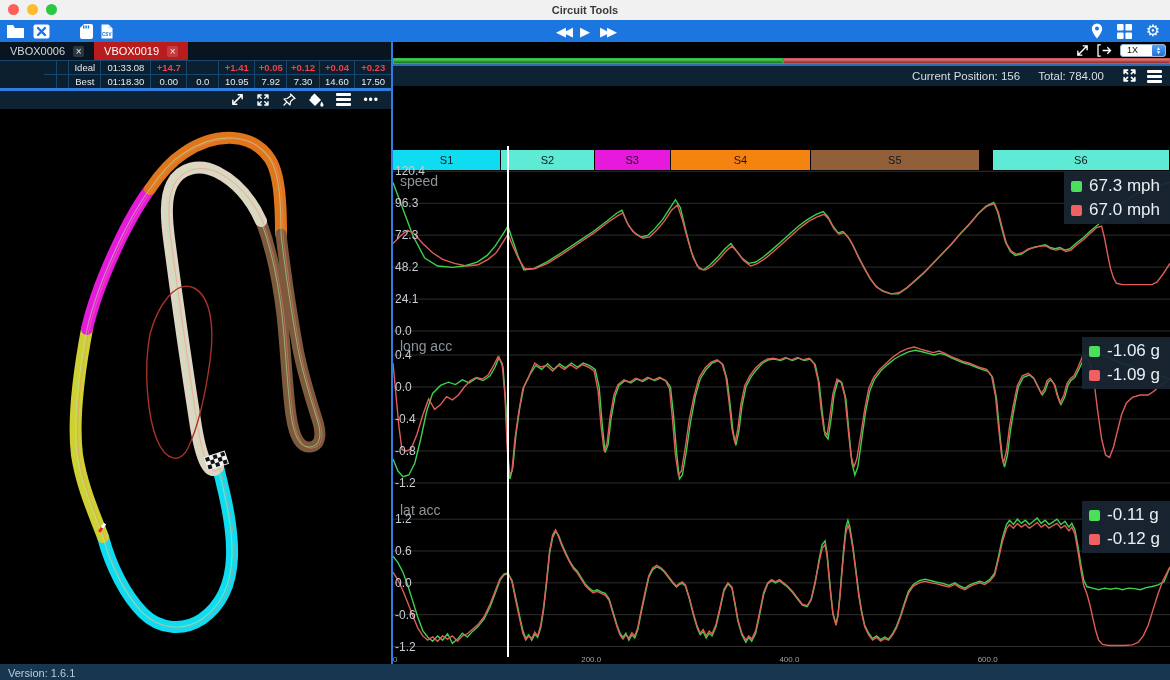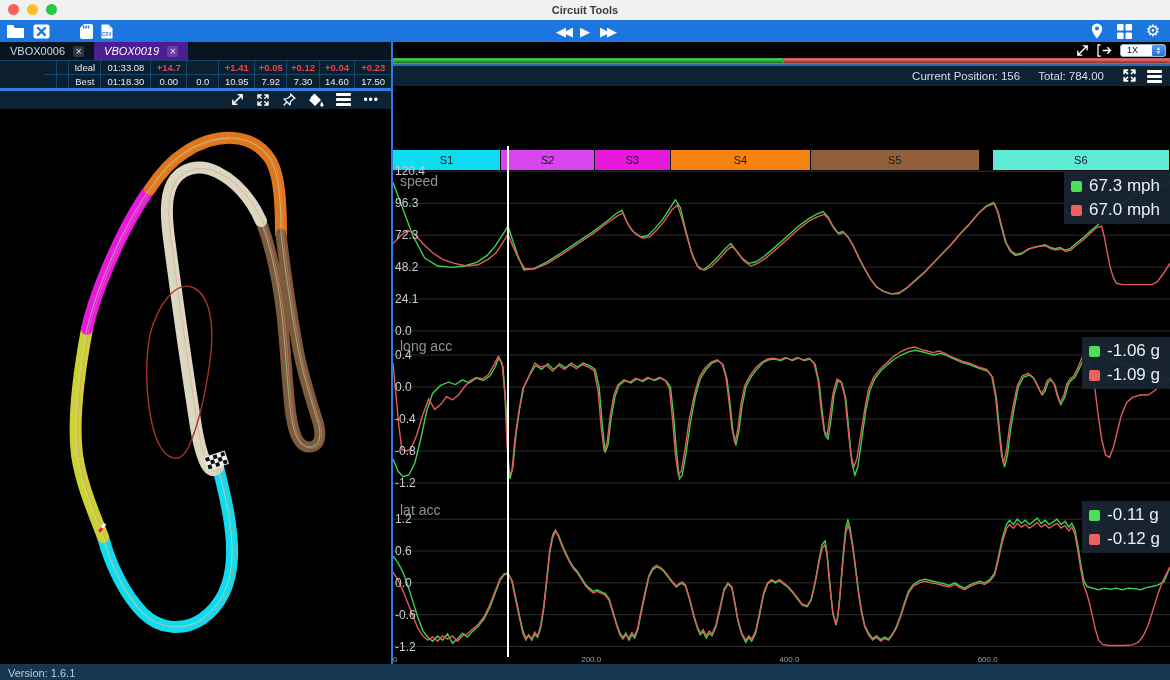--- a/index.html
+++ b/index.html
@@ -27,21 +27,21 @@
   
   .main { display:flex; height:622px; }
   .left { width:391px; display:flex; flex-direction:column; background:#000; }
   .vdivider { width:2px; background:#2d7de2; }
   .right { width:777px; position:relative; display:flex; flex-direction:column; background:#000; }
 
   
   .tabbar { height:20px; background:#08141f; display:flex; align-items:stretch; }
   .tab { display:flex; align-items:center; gap:8px; padding:0 10px; font-size:11px;
     color:#cfd8df; }
-  .tab.active { background:#4c1d95; color:#fff;font-style:italic; }
+  .tab.active { background:#b91c1c; color:#fff; }
   .tab .x { font-size:10px; color:#e8eef4; background:rgba(255,255,255,.15);
     width:11px; height:11px; line-height:11px; text-align:center; border-radius:2px; }
 
   
   .laptable { height:28px; background:#0b1f2e; border-top:1px solid #16486f;padding-left:44px; }
   .trow { display:flex; height:14px; border-bottom:1px solid #16486f; }
   .tcell { border-right:1px solid #16486f; font-size:9.5px; color:#e4ebf1;
     display:flex; align-items:center; justify-content:center; overflow:hidden; white-space:nowrap; }
   .c0{width:14px}.c1{width:14px}.clbl{width:36px}.ctime{width:56px}
   .cv{width:40px}.cv2{width:36px}
@@ -327,21 +327,21 @@
             <i></i>
             <i></i>
           </span>
       </span>
     </div>
 
     <div class="gap"></div>
 
     <div class="sector-band">
         <div class="sector" style="width: 14.1582%; background: rgb(15, 220, 240);">S1</div>
-        <div class="sector" style="width: 12.2449%; background: #d946ef; font-style: italic;">S2</div>
+        <div class="sector" style="width: 12.2449%; background: #5eead4;">S2</div>
         <div class="sector" style="width: 9.94898%; background: rgb(230, 25, 220);">S3</div>
         <div class="sector" style="width: 18.3673%; background: rgb(245, 131, 15);">S4</div>
         <div class="sector" style="width: 22.0663%; background: rgb(145, 96, 59);">S5</div>
         <div class="sector" style="width: 23.2143%; background: #5eead4; margin-left: 13px;">S6</div>
       </div>
 
     <div class="chart" style="height:165px">
         <svg viewBox="0 0 1000 1000" preserveAspectRatio="none" class="plot">
           <line x1="0" x2="1000" y1="8.0" y2="8.0" class="grid" vector-effect="non-scaling-stroke"></line>
           <line x1="0" x2="1000" y1="201.8" y2="201.8" class="grid" vector-effect="non-scaling-stroke"></line>

